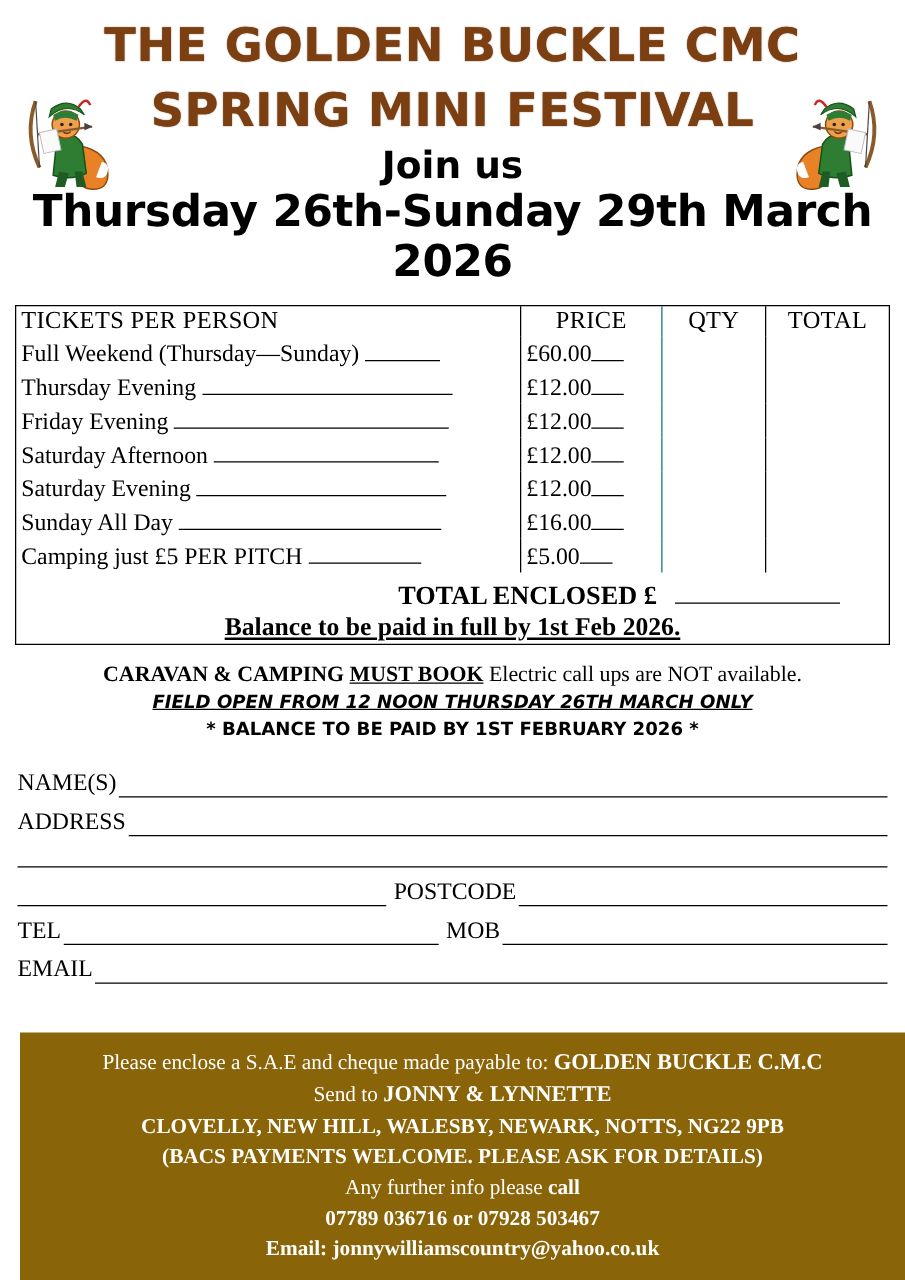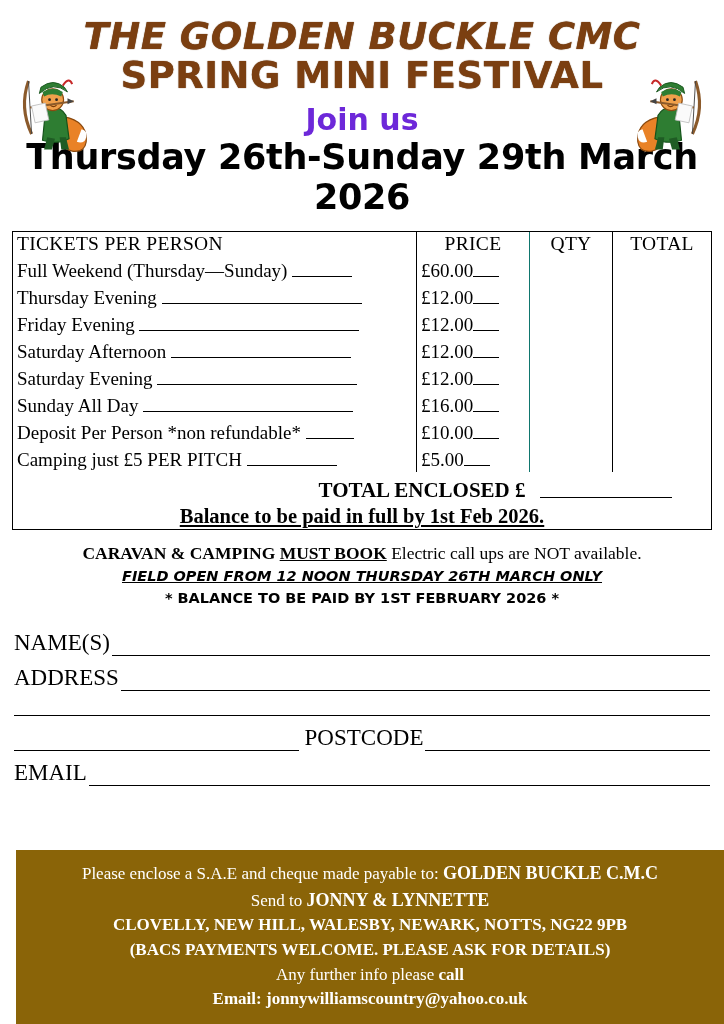--- a/index.html
+++ b/index.html
@@ -32,32 +32,31 @@
   .title-line1, .title-line2 {
     font-family: "DejaVu Sans", sans-serif;
     font-weight: bold;
     color: #7B3F11;
     letter-spacing: 0.5px;
     line-height: 1.05;
     text-shadow: 0 0 1px #5a2d08;
   }
   .title-line1 {
     font-size: 37px;
-    margin: 0 0 0 0;
-    font-style: italic;
+    margin: 0 0 13px 0;
   }
   .title-line2 {
     font-size: 37px;
     margin: 0 0 2px 0;
   }
   .join-us {
     font-family: "DejaVu Sans", sans-serif;
     font-weight: bold;
     font-size: 30px;
-    color: #6d28d9;
+    color: #000000;
     margin-top: 6px;
   }
   .date-line {
     font-family: "DejaVu Sans", sans-serif;
     font-weight: bold;
     font-size: 35px;
     color: #000;
     letter-spacing: -0.3px;
   }
 
@@ -167,21 +166,21 @@
   .note3 {
     font-family: "DejaVu Sans", sans-serif;
     font-size: 14.5px;
     font-weight: bold;
     margin-top: 2px;
   }
 
   
   .form {
     margin: 22px 14px 4px 14px;
-    font-size: 23px;
+    font-size: 19px;
   }
   .frow {
     display: flex;
     align-items: flex-end;
     margin-bottom: 9px;
   }
   .flabel {
     white-space: nowrap;
     padding-right: 2px;
   }
@@ -350,31 +349,20 @@
           <span>Sunday All Day</span>
           <span class="dots" style="width:210px"></span>
         </td>
         <td class="col-price price-cell">
           <span>£16.00</span><span class="price-underline"></span>
         </td>
         <td class="col-qty"></td>
         <td class="col-total"></td>
       </tr>
 
-      <tr class="row">
-        <td class="item-cell">
-          <span>Deposit Per Person  *non refundable*</span>
-          <span class="dots" style="width:48px"></span>
-        </td>
-        <td class="col-price price-cell">
-          <span>£10.00</span><span class="price-underline"></span>
-        </td>
-        <td class="col-qty"></td>
-        <td class="col-total"></td>
-      </tr>
 
       <tr class="row">
         <td class="item-cell">
           <span>Camping just £5 PER PITCH</span>
           <span class="dots" style="width:90px"></span>
         </td>
         <td class="col-price price-cell">
           <span>£5.00</span><span class="price-underline"></span>
         </td>
         <td class="col-qty"></td>
@@ -416,39 +404,46 @@
     </div>
     <div class="frow">
       <span class="fline"></span>
     </div>
     <div class="frow">
       <span class="fline" style="max-width:404px"></span>
       <span class="mid-label">POSTCODE</span>
       <span class="fline"></span>
     </div>
     <div class="frow">
+      <span class="flabel">TEL</span>
+      <span class="fline" style="max-width:300px"></span>
+      <span class="mid-label">MOB</span>
+      <span class="fline"></span>
+    </div>
+    <div class="frow">
       <span class="flabel">EMAIL</span>
       <span class="fline"></span>
     </div>
   </div>
 
   <div class="footer">
     <div>
       <span>Please enclose a S.A.E and cheque made payable to:</span>
       <span class="f-big">GOLDEN BUCKLE C.M.C</span>
     </div>
     <div>
       <span>Send to</span>
       <span class="f-big">JONNY &amp; LYNNETTE</span>
     </div>
     <div class="f-big">CLOVELLY,  NEW HILL, WALESBY,  NEWARK,  NOTTS,  NG22 9PB</div>
     <div class="f-big">(BACS PAYMENTS WELCOME. PLEASE ASK FOR DETAILS)</div>
     <div>
       <span>Any further info please</span>
       <span class="f-bold">call</span>
     </div>
+    <div class="f-bold">07789 036716  or  07928 503467</div>
     <div>
       <span class="f-bold">Email:</span>
       <span class="f-bold">jonnywilliamscountry@yahoo.co.uk</span>
     </div>
   </div>
 
 </div>
 
 </body></html>

